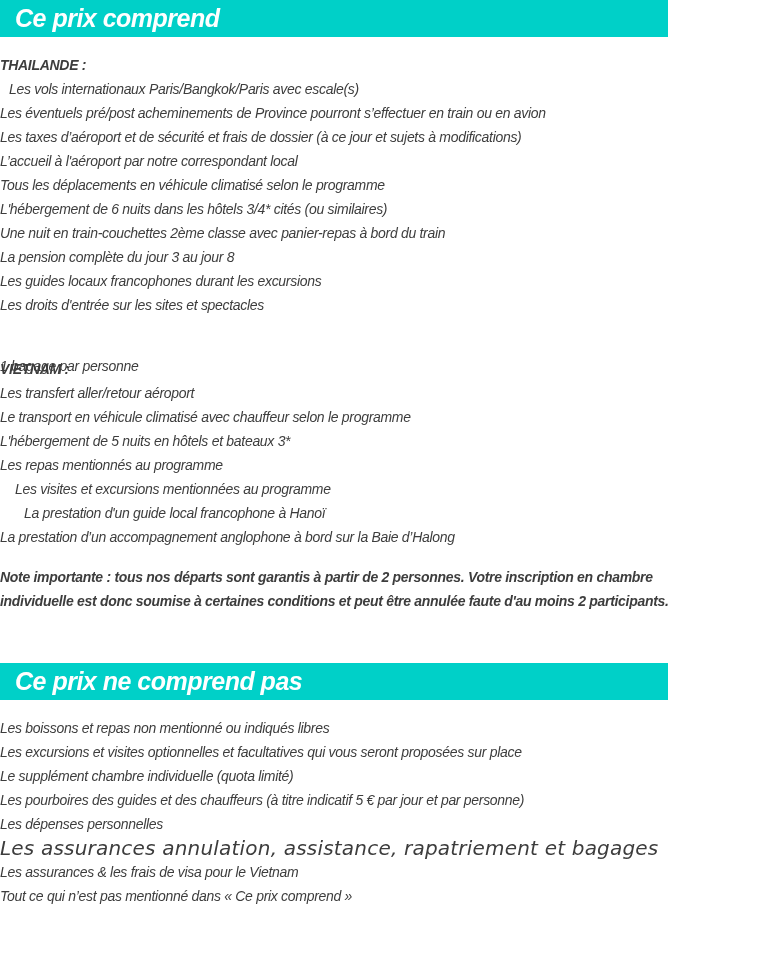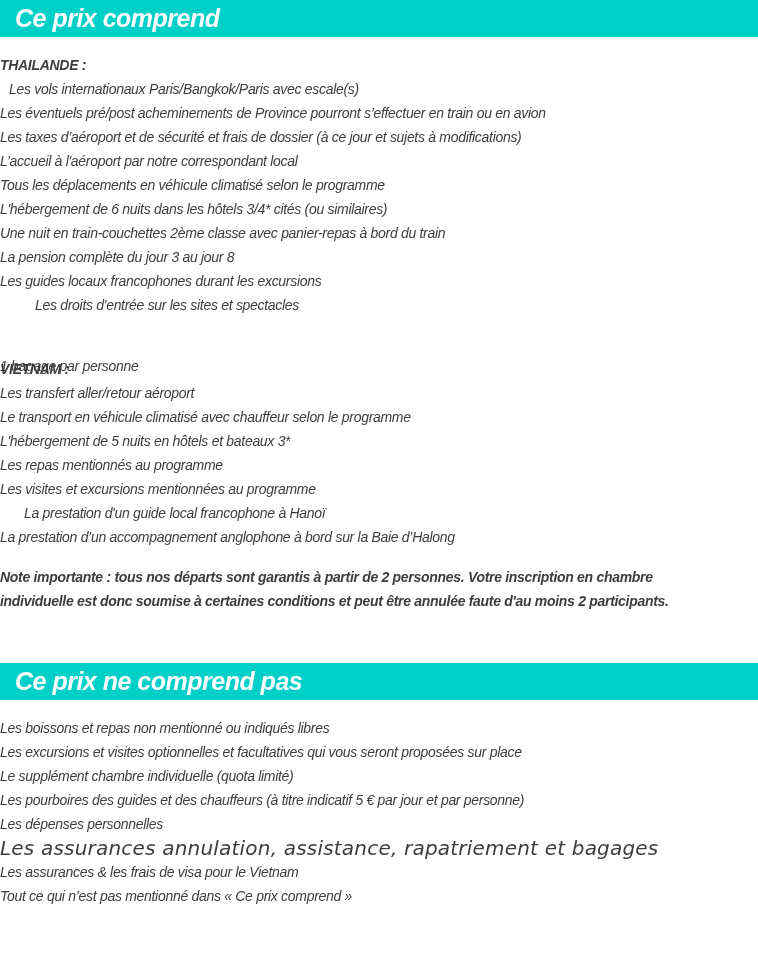--- a/index.html
+++ b/index.html
@@ -1,18 +1,18 @@
 <!DOCTYPE html>
 <html><head>
   <meta charset="utf-8">
   <style>
     html, body { margin: 0; padding: 0; background: #ffffff; }
     body { width: 758px; height: 964px; overflow: hidden; position: relative;
            font-family: "Liberation Sans", sans-serif; color: #3d3d3d; }
-    .banner { position: absolute; left: 0; width: 758px; height: 37px; background: #00d0c8; }
+    .banner { position: absolute; left: 0; width: 668px; height: 37px; background: #00d0c8; }
     .banner h2 { margin: 0; padding-left: 15px; line-height: 37px; font-size: 25px;
                  font-style: italic; font-weight: bold; color: #ffffff; letter-spacing: -0.5px; }
     .line { position: absolute; left: 0; font-size: 14px; font-style: italic; line-height: 20px;
             color: #3d3d3d; white-space: nowrap; letter-spacing: -0.3px; }
     .bold { font-weight: bold; }
     .alt { font-family: "DejaVu Sans", sans-serif; font-size: 20px; letter-spacing: 0.2px; }
   </style>
 </head>
 <body>
 
@@ -23,29 +23,29 @@
 <div class="line bold" style="top:55px;">THAILANDE :</div>
 <div class="line" style="top:79px;margin-left:9px;">Les vols internationaux Paris/Bangkok/Paris avec escale(s)</div>
 <div class="line" style="top:103px;">Les éventuels pré/post acheminements de Province pourront s’effectuer en train ou en avion</div>
 <div class="line" style="top:127px;">Les taxes d’aéroport et de sécurité et frais de dossier (à ce jour et sujets à modifications)</div>
 <div class="line" style="top:151px;">L’accueil à l'aéroport par notre correspondant local</div>
 <div class="line" style="top:175px;">Tous les déplacements en véhicule climatisé selon le programme</div>
 <div class="line" style="top:199px;">L'hébergement de 6 nuits dans les hôtels 3/4* cités (ou similaires)</div>
 <div class="line" style="top:223px;">Une nuit en train-couchettes 2ème classe avec panier-repas à bord du train</div>
 <div class="line" style="top:247px;">La pension complète du jour 3 au jour 8</div>
 <div class="line" style="top:271px;">Les guides locaux francophones durant les excursions</div>
-<div class="line" style="top:295px;padding-left:35px;">Les droits d'entrée sur les sites et spectacles</div>
+<div class="line" style="top:295px;">Les droits d'entrée sur les sites et spectacles</div>
 <div class="line" style="top:319px;margin-top:37px;">1 bagage par personne</div>
 
 <div class="line bold" style="top:359px;">VIETNAM :</div>
 <div class="line" style="top:383px;">Les transfert aller/retour aéroport</div>
 <div class="line" style="top:407px;">Le transport en véhicule climatisé avec chauffeur selon le programme</div>
 <div class="line" style="top:431px;">L'hébergement de 5 nuits en hôtels et bateaux 3*</div>
 <div class="line" style="top:455px;">Les repas mentionnés au programme</div>
-<div class="line" style="top:479px;">Les visites et excursions mentionnées au programme</div>
+<div class="line" style="top:479px;padding-left:15px;">Les visites et excursions mentionnées au programme</div>
 <div class="line" style="top:503px;padding-left:24px;">La prestation d'un guide local francophone à Hanoï</div>
 <div class="line" style="top:527px;">La prestation d’un accompagnement anglophone à bord sur la Baie d’Halong</div>
 
 <div class="line bold" style="top:567px;">Note importante : tous nos départs sont garantis à partir de 2 personnes. Votre inscription en chambre</div>
 <div class="line bold" style="top:591px;">individuelle est donc soumise à certaines conditions et peut être annulée faute d'au moins 2 participants.</div>
 
 <div class="banner" style="top:663px;">
   <h2>Ce prix ne comprend pas</h2>
 </div>
 

